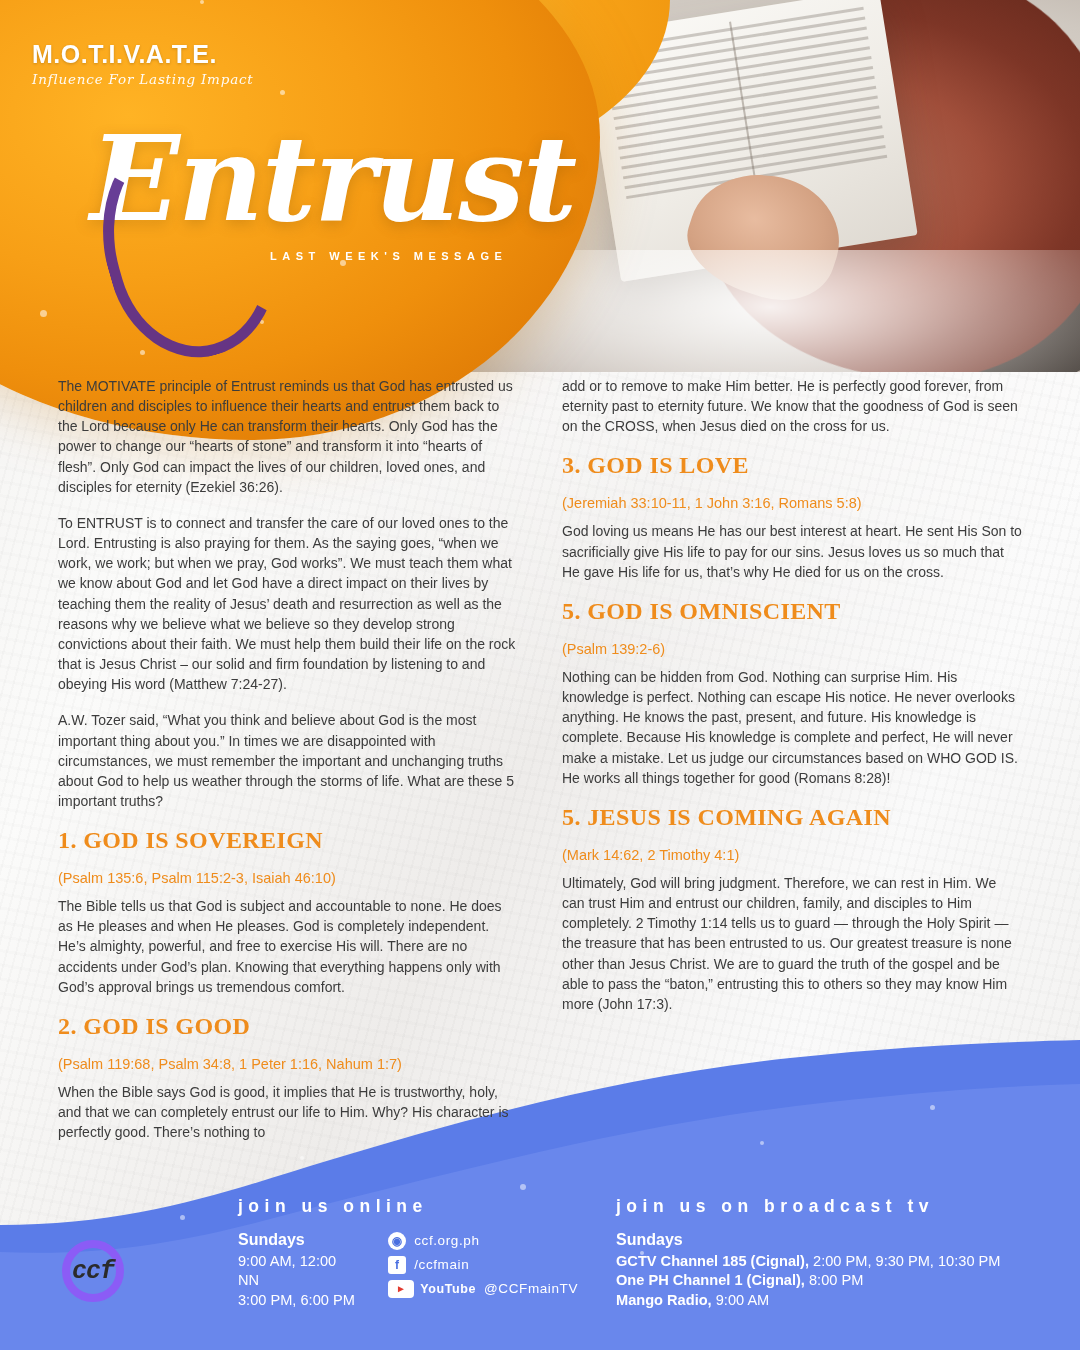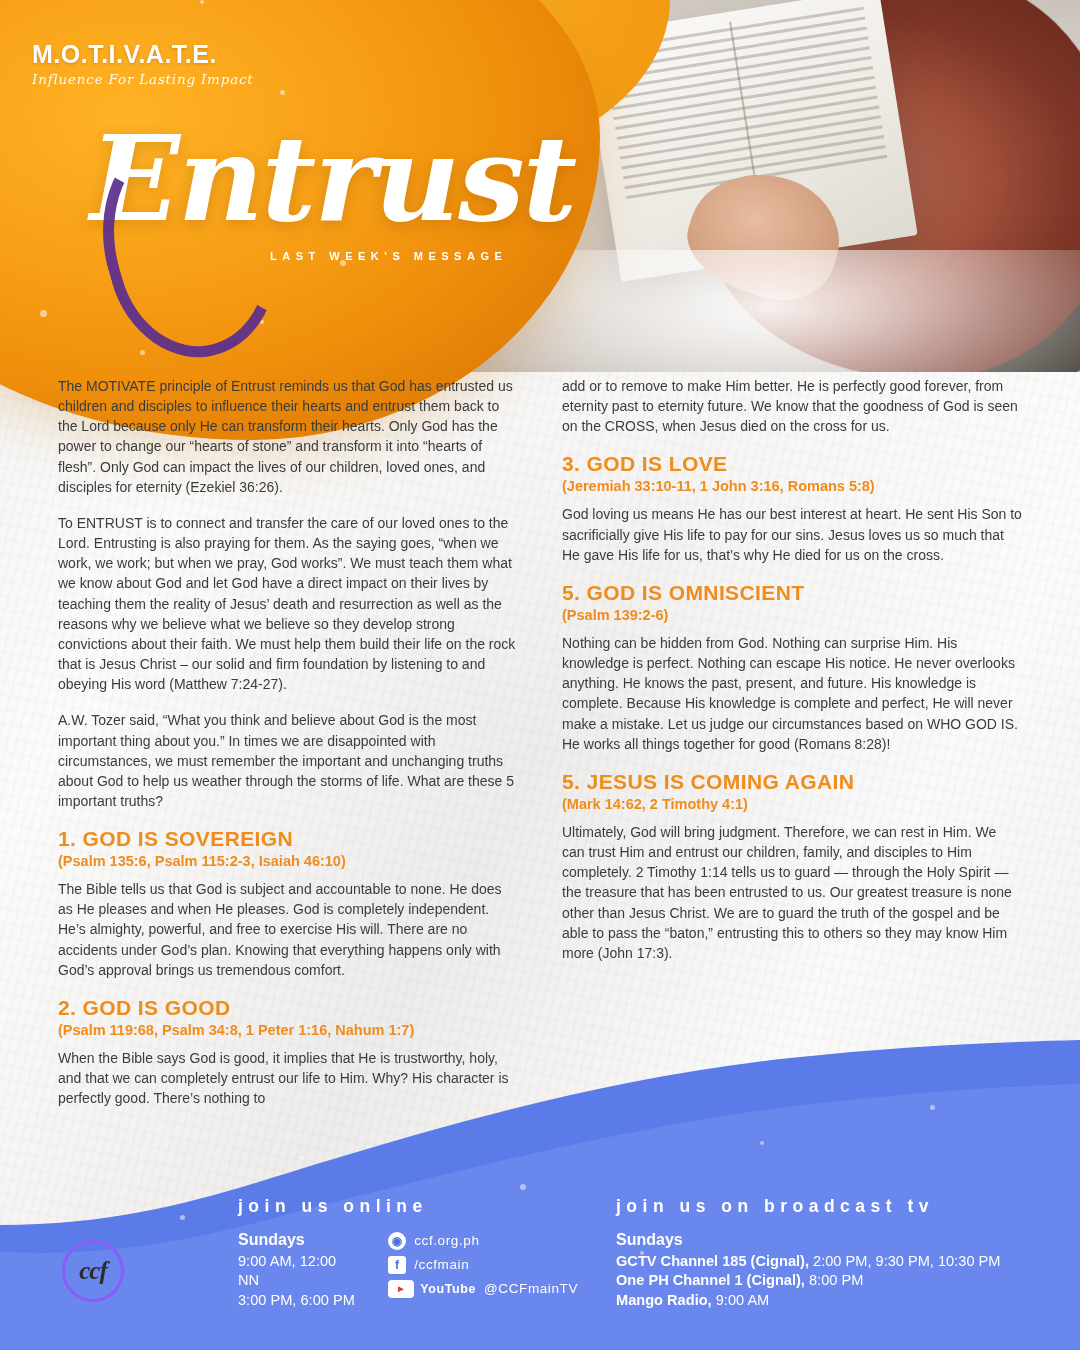--- a/index.html
+++ b/index.html
@@ -154,53 +154,54 @@
   .cols { display: flex; gap: 44px; }
   .col { width: 460px; }
   p.body {
     font-size: 14px;
     line-height: 1.44;
     color: #3c3c3c;
     margin-bottom: 16px;
   }
   h3.sec-title {
     color: #ef8c1c;
-    font-size: 21px;
+    font-size: 24px;
     font-weight: 700;
     letter-spacing: .4px;
     margin-top: 4px;
+    font-family: Liberation Serif, serif;
   }
   .sec-ref {
     color: #ef8c1c;
     font-size: 14.5px;
-    font-weight: 700;
-    margin-top: 2px;
+    font-weight: 400;
+    margin-top: 16px;
     margin-bottom: 10px;
   }
 
   
   .blue-wave {
     position: absolute; left: 0; bottom: 0; width: 1080px; height: 330px;
     z-index: 4;
   }
   .blue-wave svg { display: block; width: 1080px; height: 330px; }
 
   .footer {
     position: absolute; left: 0; bottom: 0; width: 1080px; height: 175px;
     z-index: 6;
     color: #ffffff;
   }
   .ccf-logo {
     position: absolute; left: 62px; bottom: 48px;
     width: 62px; height: 62px;
-    border: 3px solid #8b5cf6;
+    border: 8px solid #8b5cf6;
     border-radius: 50%;
     display: flex; align-items: center; justify-content: center;
     color: #2b2b2b;
-    font-family: Liberation Serif, serif;
+    font-family: Liberation Mono, monospace;
     font-style: italic;
     font-weight: 700;
     font-size: 25px;
     letter-spacing: -1px;
   }
   .foot-col-1 { position: absolute; left: 238px; bottom: 40px; width: 340px; }
   .foot-col-2 { position: absolute; left: 616px; bottom: 40px; width: 430px; }
   .foot-head {
     font-size: 17.5px; font-weight: 700; letter-spacing: 5.5px;
     margin-bottom: 14px;

